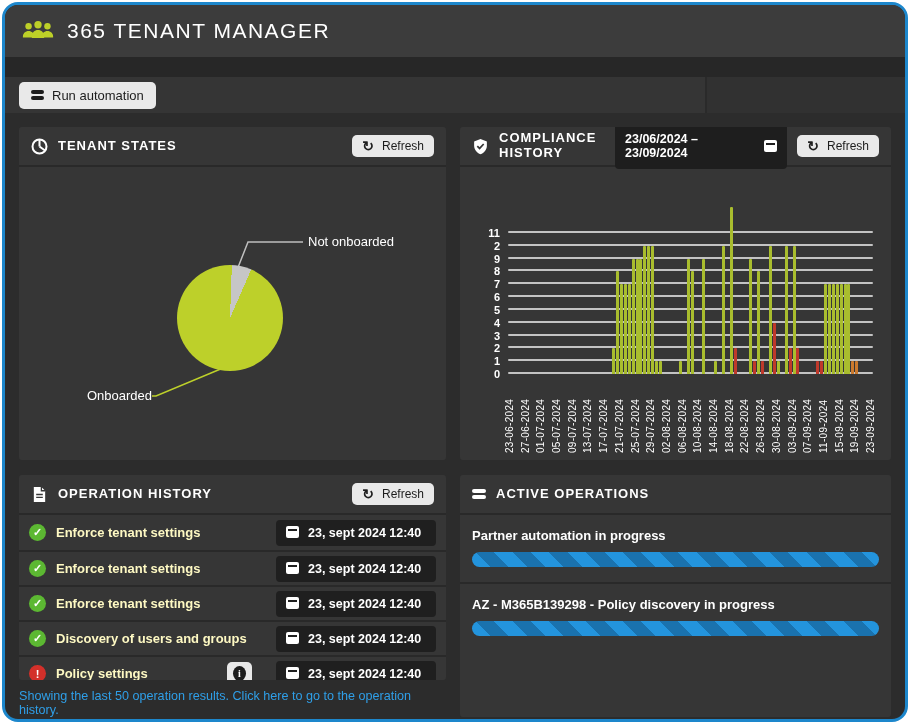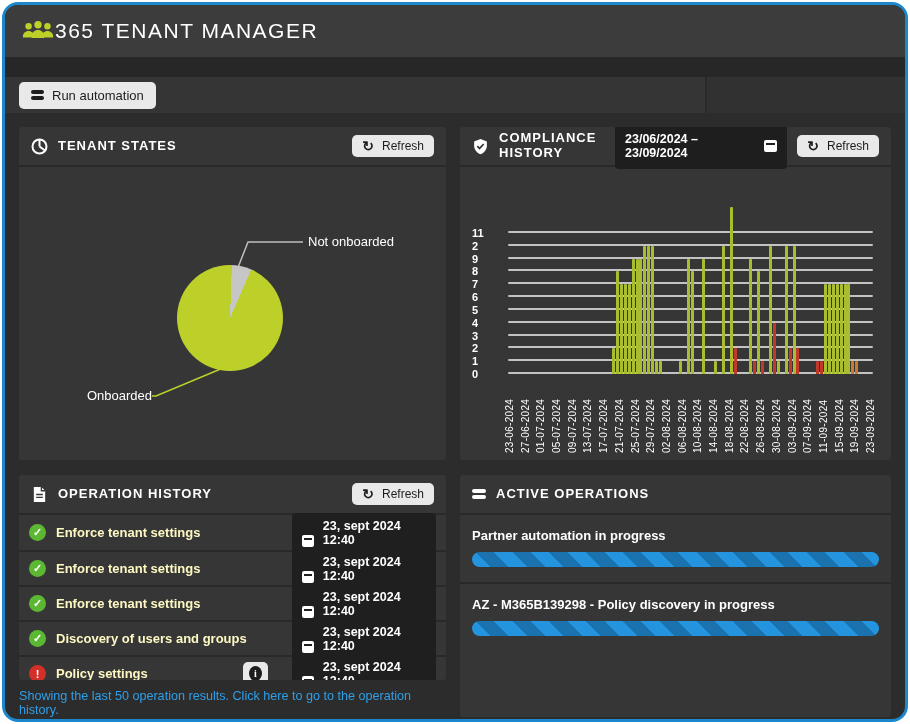--- a/index.html
+++ b/index.html
@@ -1,20 +1,20 @@
 <!DOCTYPE html>
 <html><head>
 <meta charset="utf-8">
 <style>
   html,body{margin:0;padding:0;background:#ffffff;font-family:"Liberation Sans",sans-serif;}
   *{box-sizing:border-box;}
   .window{position:relative;width:906px;height:720px;margin:2px;background:#2c2c2c;
     border:3px solid #1d87cc;border-radius:16px;overflow:hidden;}
   
-  .header{height:52px;background:#3c3c3c;display:flex;align-items:center;padding:0 16px;}
+  .header{height:52px;background:#3c3c3c;display:flex;align-items:center;padding:0 16px;gap:12px;}
   .app-title{color:#fff;font-size:21px;letter-spacing:1.5px;font-weight:400;}
   .tasks-pill{margin-left:auto;background:#272727;border:none;color:#fff;font-size:12.5px;
     border-radius:6px;padding:9px 16px;display:flex;align-items:center;gap:10px;cursor:pointer;}
   .spinner{width:13px;height:13px;border-radius:50%;border:2px dotted #cfcfcf;display:inline-block;}
   .dark-strip{height:20px;background:#272727;}
   
   .toolbar{height:36px;background:#353535;display:flex;align-items:center;padding:10px 14px;position:relative;}
   .toolbar-divider{position:absolute;left:700px;top:0;bottom:0;width:2px;background:#2a2a2a;}
   .toolbar-right{position:absolute;left:702px;right:0;top:0;bottom:0;background:#313131;}
   .btn{background:#e9e9e9;color:#1d1d1d;border:none;border-radius:5px;font-size:13px;
@@ -34,21 +34,21 @@
   .panel-header .spacer{flex:1;}
   
   .pie-body{position:relative;flex:1;}
   .pie{position:absolute;left:158px;top:98px;width:106px;height:106px;border-radius:50%;}
   .pie-label{position:absolute;color:#fff;font-size:13px;white-space:nowrap;}
   .leader-svg{position:absolute;inset:0;width:100%;height:100%;}
   
   .chart-body{flex:1;padding:34px 18px 0 48px;}
   .plot{position:relative;height:173px;}
   .gridline{position:absolute;left:0;right:0;height:2px;background:#c3c3c3;border-radius:2px;}
-  .ytick{position:absolute;left:-36px;width:28px;color:#fff;font-size:11px;font-weight:700;}
+  .ytick{position:absolute;left:-36px;width:28px;text-align:right;color:#fff;font-size:11px;font-weight:700;}
   .bar{position:absolute;width:3px;bottom:0;border-radius:1px 1px 0 0;}
   .xlabels{position:relative;height:80px;}
   .xlab{position:absolute;top:3px;height:76px;width:13px;writing-mode:vertical-rl;
     transform:rotate(180deg);color:#fff;font-size:10px;letter-spacing:.3px;white-space:nowrap;}
   .date-input{background:#1e1e1e;border:none;border-radius:4px;color:#fff;font-size:12.5px;
     font-weight:700;display:flex;align-items:center;gap:10px;padding:9px 10px;width:212px;cursor:pointer;}
   .date-input .txt{flex:1;text-align:left;}
   
   .ico-cal{width:13px;height:12px;background:#fff;border-radius:2px;position:relative;display:inline-block;}
   .ico-cal::before{content:"";position:absolute;top:3px;left:2px;right:2px;height:2px;background:#1f1f1f;}
@@ -58,21 +58,21 @@
   .status{width:17px;height:17px;min-width:17px;border-radius:50%;color:#fff;font-size:11px;font-weight:700;
     display:flex;align-items:center;justify-content:center;}
   .status.success{background:#5cb832;}
   .status.error{background:#d3302a;}
   .op-label{color:#fef9c3;font-size:13px;font-weight:600;flex:1;}
   .info-btn{width:25px;height:23px;background:#e9e9e9;border:none;border-radius:5px;margin-right:14px;
     display:flex;align-items:center;justify-content:center;cursor:pointer;}
   .info-btn .i-circle{width:15px;height:15px;border-radius:50%;background:#1d1d1d;color:#fff;
     font-size:10px;font-weight:700;display:flex;align-items:center;justify-content:center;font-family:"Liberation Serif",serif;}
   .date-pill{background:#1f1f1f;border-radius:4px;color:#fff;font-size:12.5px;font-weight:700;
-    display:flex;align-items:flex-end;gap:9px;padding:6px 10px;width:144px;}
+    display:flex;align-items:flex-start;gap:9px;padding:6px 10px;width:160px;}
   .footer-link{color:#2f9fe8;font-size:12.6px;margin-top:9px;cursor:pointer;text-decoration:none;display:inline-block;}
   .left-bottom{display:flex;flex-direction:column;}
   .left-bottom .panel{height:auto;}
   
   .ao-item{padding:13px 12px 15px 12px;border-top:2px solid #292929;}
   .ao-item:first-child{border-top:none;}
   .ao-label{color:#fff;font-size:13px;font-weight:700;margin-bottom:9px;}
   .progress{height:15px;border-radius:8px;overflow:hidden;}
   
   .icon16{width:17px;height:17px;display:block;}

